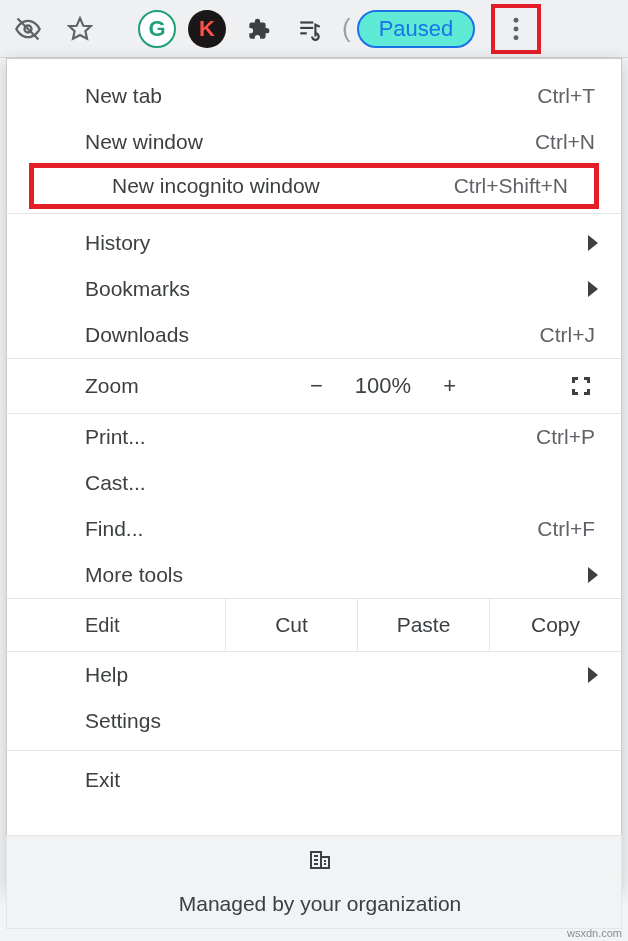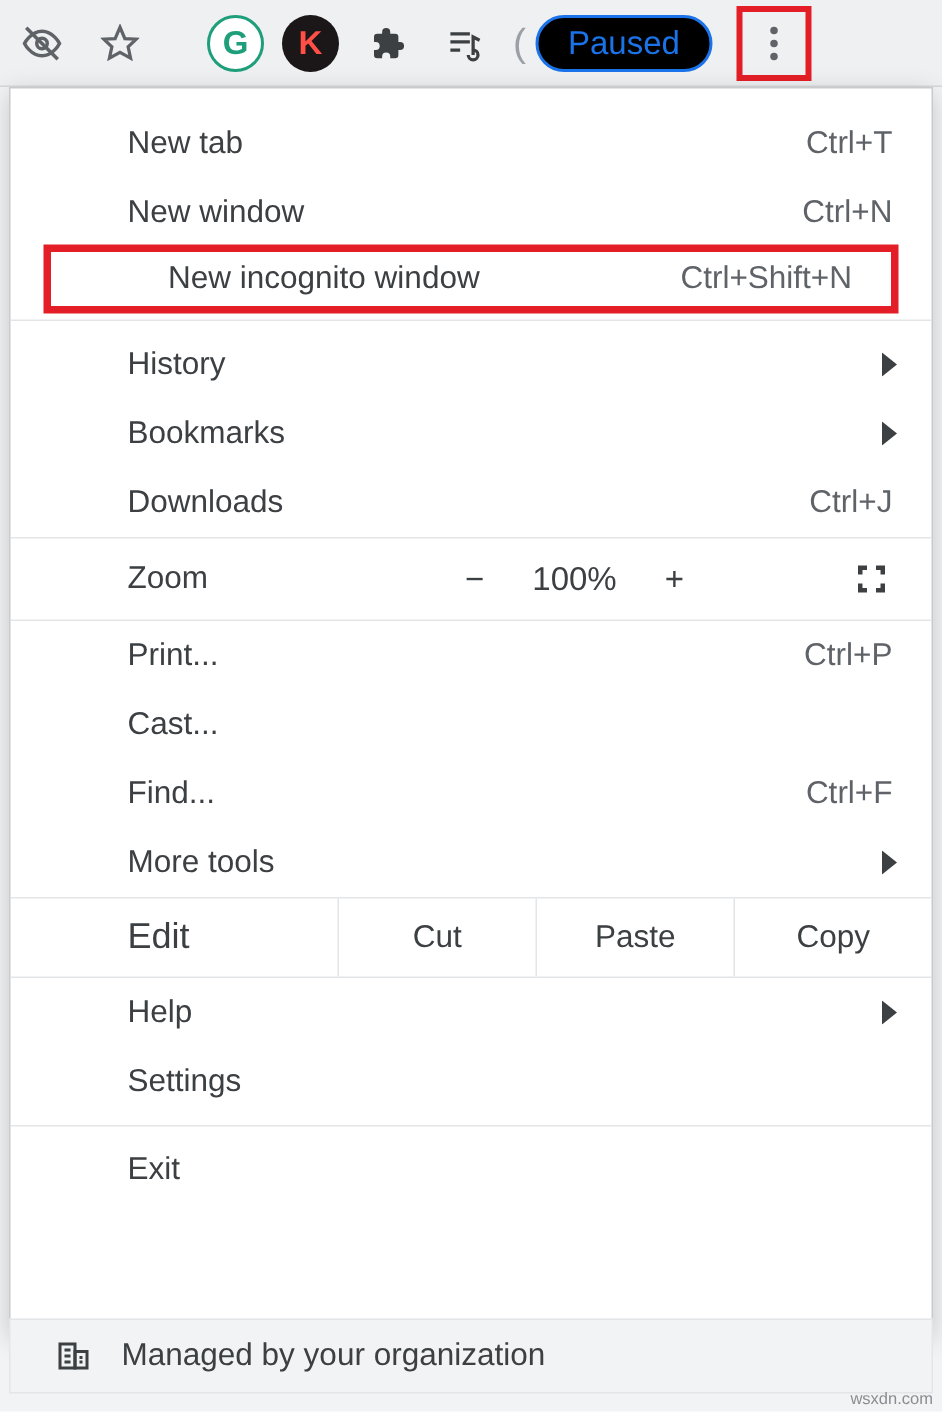--- a/index.html
+++ b/index.html
@@ -31,21 +31,21 @@
     .ext {
       width: 38px; height: 38px; border-radius: 50%;
       display:flex;align-items:center;justify-content:center;
       font-weight:700;font-size:22px;
     }
     .ext.g { border:2px solid #1e9e7a; color:#1e9e7a; background:#fff;}
     .ext.k { background:#1b1617; color:#ff4f46; }
     .paused-pill {
       border:2px solid #1a73e8; color:#1a73e8;
       border-radius: 20px; padding: 4px 20px; font-size:22px;
-      background:#000000;
+      background:#5eead4;
     }
     .paused-wrap { display:flex;align-items:center;gap:6px; color:#5f6368;}
     .dots-box {
       border: 4px solid #e41e26;
       width: 50px; height: 50px;
       display:flex;align-items:center;justify-content:center;
       color:#5f6368;
       margin-left:4px;
     }
     .menu {
@@ -76,30 +76,31 @@
     }
     .zoom-row .zlabel { width:140px; font-size:21px;}
     .zoom-row .zoom-ctrl { flex:1; display:flex; align-items:center; justify-content:center; gap:32px;}
     .zoom-row .zoom-ctrl span { font-size:22px; color:#3c4043;}
     .zoom-row .fs { width:80px; display:flex; justify-content:center;}
     .edit-row {
       display:flex; align-items:center; height:54px;
       border-top:1px solid #e3e5e7; border-bottom:1px solid #e3e5e7;
       padding-left:78px;
     }
-    .edit-row .elabel { width:140px; font-size:24px;}
+    .edit-row .elabel { width:140px; font-size:20px;}
     .edit-row .edit-btns { flex:1; display:flex;}
     .edit-row .edit-btns div { flex:1; text-align:center; font-size:21px; border-left:1px solid #e3e5e7; padding:14px 0;}
     .managed {
       position:absolute; left:6px; right:6px; bottom:12px;
       background:#f1f3f4;
       display:flex; align-items:center; gap:20px;
       padding: 12px 18px 12px 30px;
       color:#3c4043; font-size:21px;
       border:1px solid #e3e5e7;
+      flex-direction:column;
     }
     .watermark {
       position:absolute; right:6px; bottom:2px;
       font-size:11px; color:#8a8d91;
     }
     svg { display:block; }
     .group-top { padding-top:14px; }
   </style>
 </head>
 <body>

